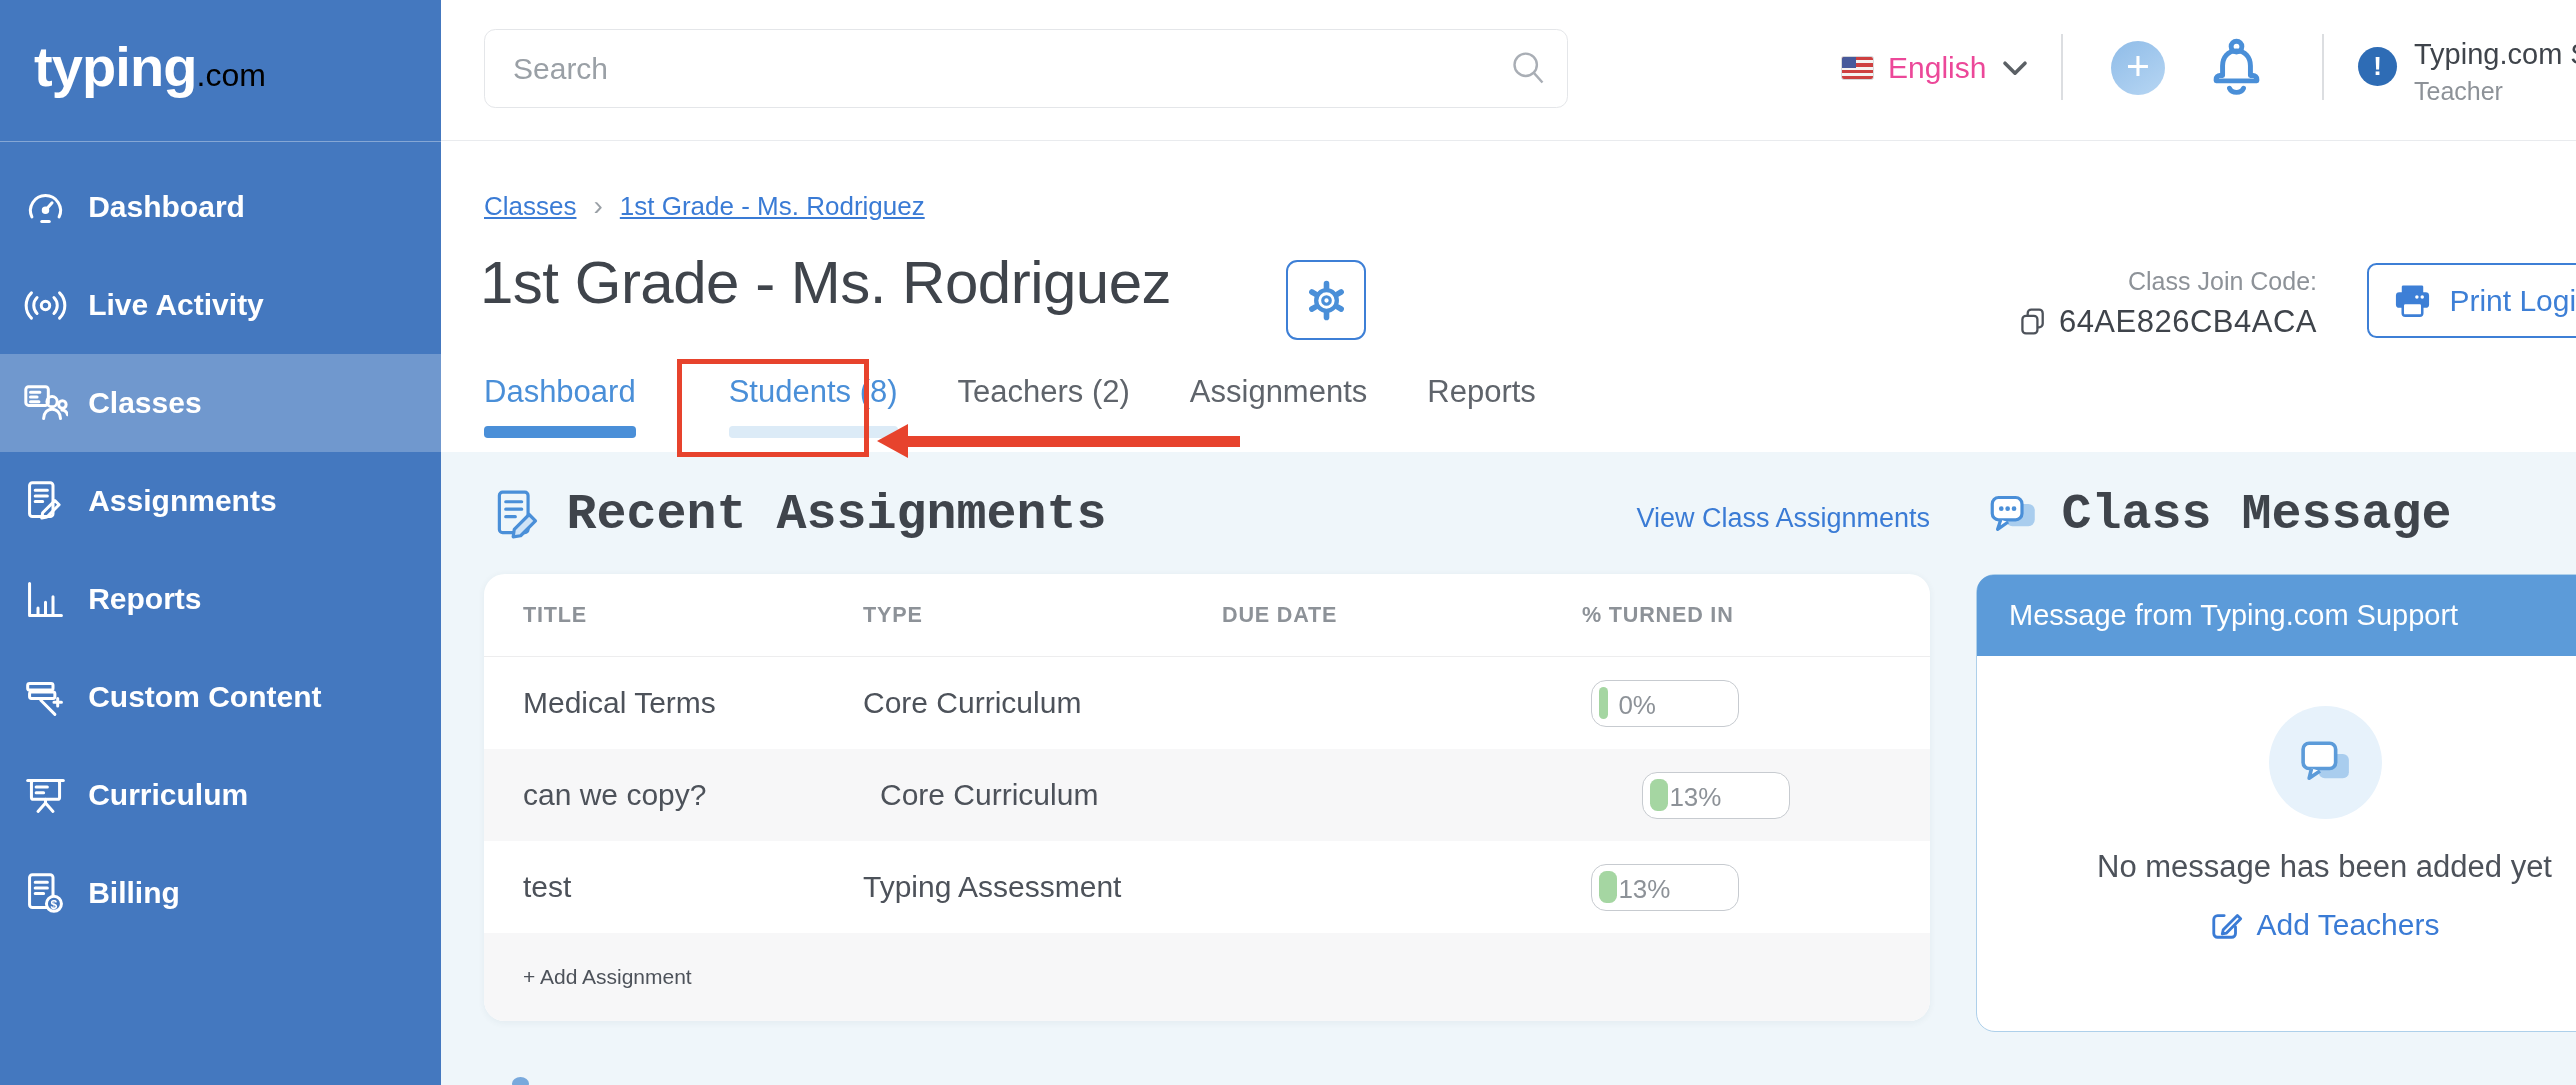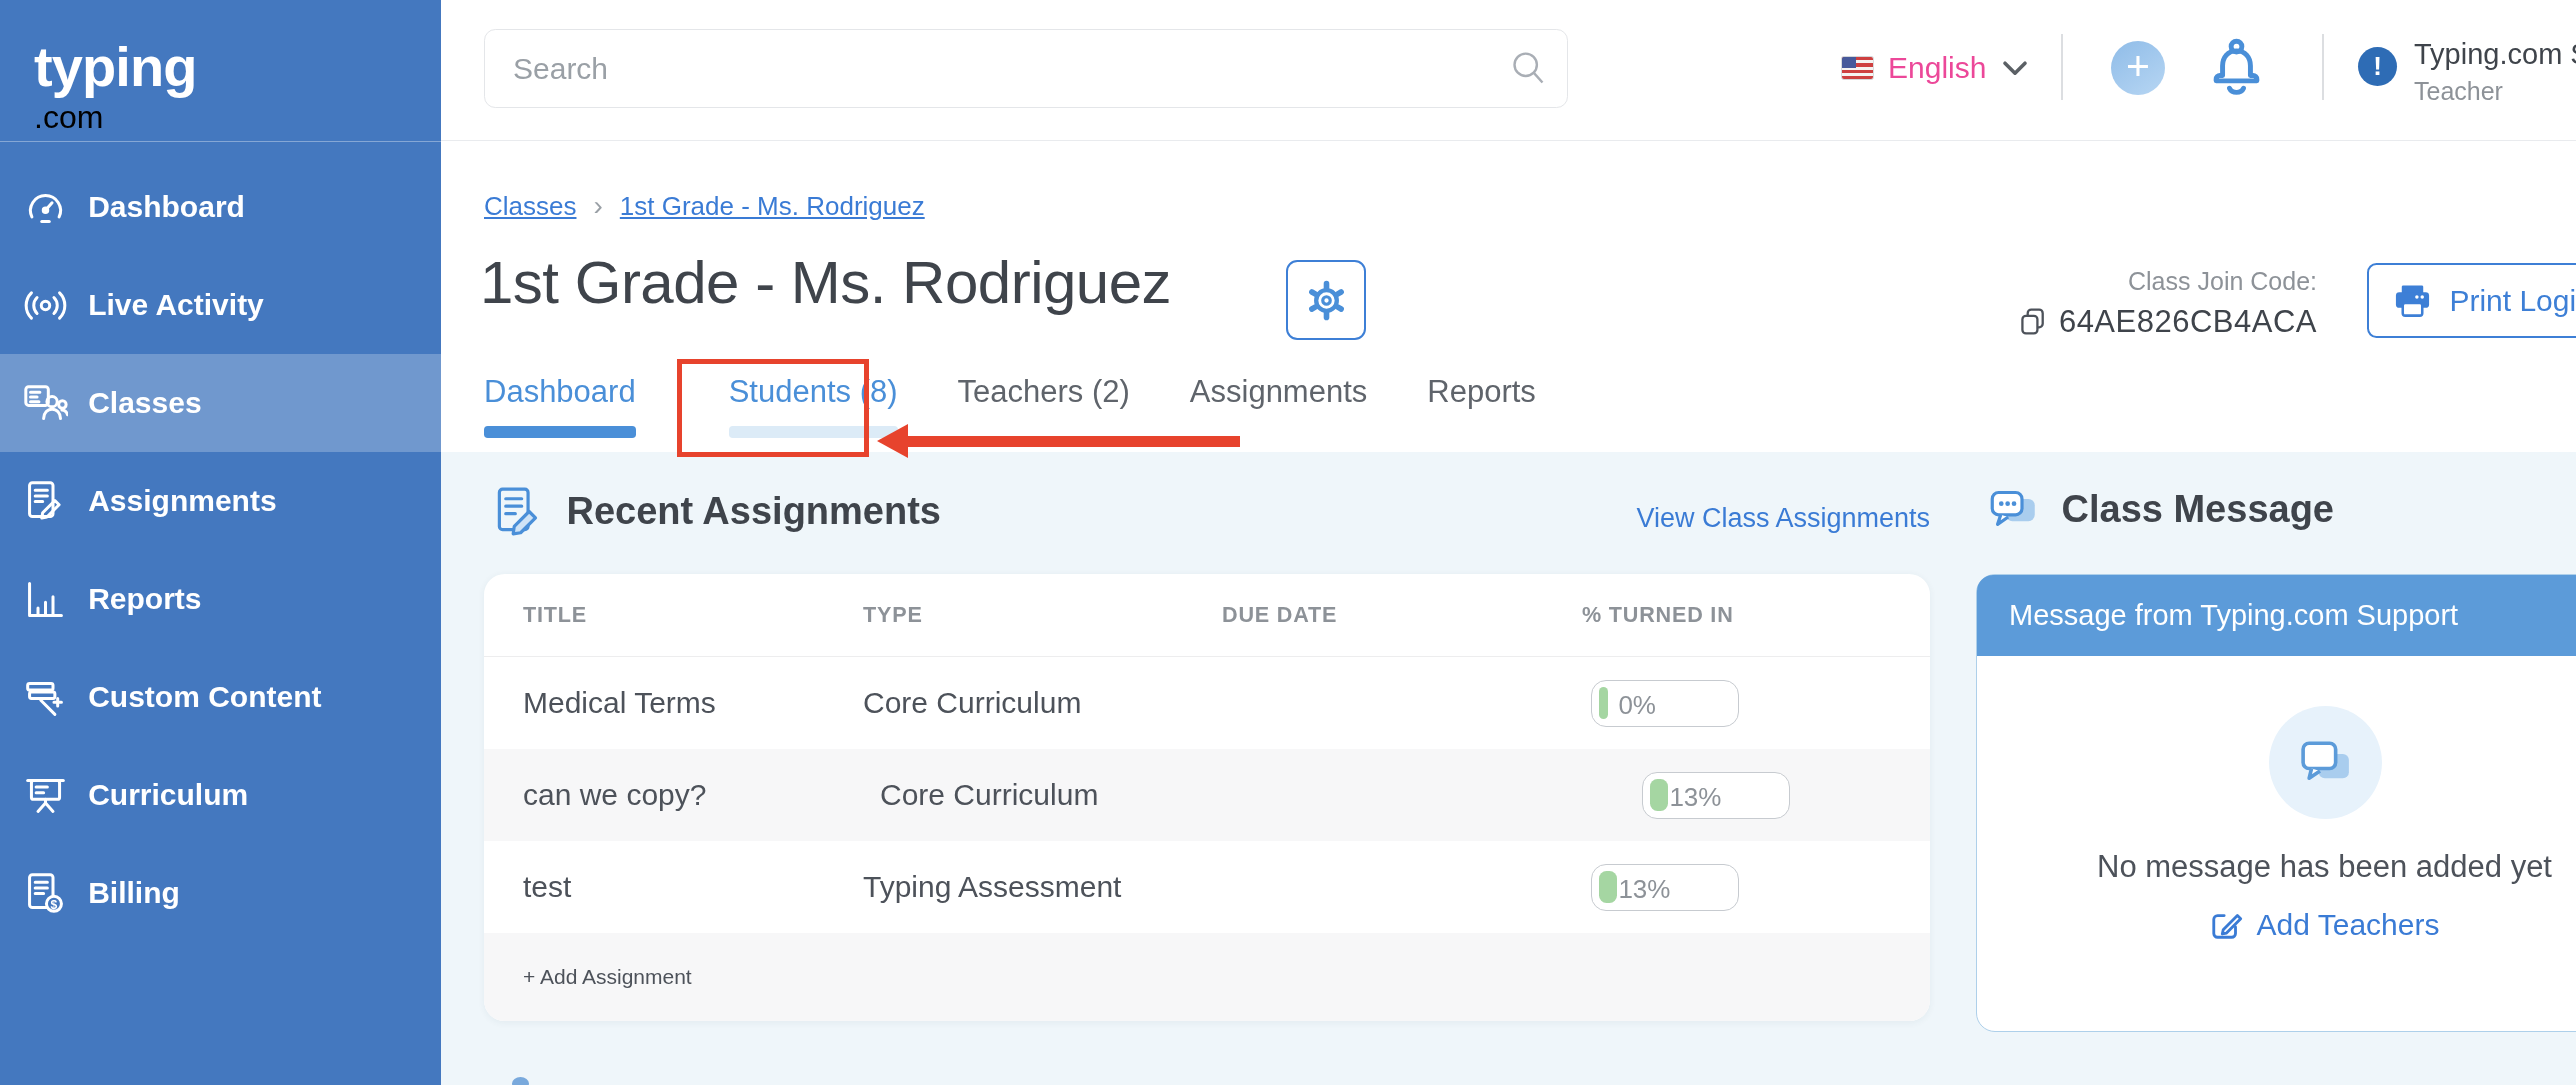--- a/index.html
+++ b/index.html
@@ -2,21 +2,21 @@
 <html style="font-size:15px"><head>
 <meta charset="utf-8">
 <style>
   * { margin:0; padding:0; box-sizing:border-box; }
   html,body { width:2576px; height:1085px; }
   body { font-family:"Liberation Sans", sans-serif; background:#fff; }
   #page { position:relative; width:2576px; height:1085px; overflow:hidden; background:#fff; }
 
   
   .sidebar { position:absolute; left:0; top:0; width:441px; height:1085px; background:#4478BF; }
-  .logo { position:absolute; left:34px; top:34px; display:flex; align-items:baseline; cursor:pointer;flex-direction:column; }
+  .logo { position:absolute; left:34px; top:34px; display:flex; align-items:baseline; cursor:pointer; }
   .logo .t1 { font-size:56px; font-weight:800; color:#fff; letter-spacing:-0.9px; }
   .logo .t2 { font-size:32px; font-weight:400; color:#000000; }
   .side-div { position:absolute; left:0; right:0; top:141px; height:0.9px; background:rgba(255,255,255,0.35); }
   .nav { position:absolute; left:0; top:158px; width:441px; }
   .nav-item { display:flex; align-items:center; height:98px; padding-left:22.5px; cursor:pointer; }
   .nav-item.active { background:rgba(255,255,255,0.24); }
   .nav-item svg { width:45px; height:45px; flex:0 0 45px; }
   .nav-item .lbl { margin-left:20.7px; color:#fff; font-size:30px; font-weight:700; }
   .stroke-w { stroke:#fff; fill:none; stroke-width:3.2; stroke-linecap:round; stroke-linejoin:round; }
 
@@ -64,21 +64,21 @@
   .tab.hl .bar { background:#dcebf7; }
 
   
   .anno-box { position:absolute; left:677px; top:359px; width:192px; height:98px; border:5.6px solid #E7432D; z-index:9; }
   .anno-head { position:absolute; left:877px; top:424px; width:0; height:0; border-top:17px solid transparent; border-bottom:17px solid transparent; border-right:31px solid #E7432D; z-index:9; }
   .anno-shaft { position:absolute; left:906px; top:436px; width:334px; height:11.3px; background:#E7432D; z-index:9; }
 
   
   .content { position:absolute; left:441px; top:452px; width:2135px; height:633px; background:#EFF6FA; }
   .sec-head { position:absolute; display:flex; align-items:center; }
-  .sec-title { font-size:38px; font-weight:700; color:#3f444b; margin-left:22.5px; }
+  .sec-title { font-size:50px; font-weight:700; color:#3f444b; margin-left:22.5px;font-family:Liberation Mono, monospace; }
   .link { color:#3a7bd5; font-size:27px; cursor:pointer; }
 
   .card { position:absolute; background:#fff; border-radius:20.7px; box-shadow:0 1.9px 7.5px rgba(30,60,90,0.06); }
   .tcard { left:43px; top:122px; width:1446px; }
   .trow { display:grid; grid-template-columns:340px 359px 360px 1fr; align-items:center; padding-left:39px; }
   .thead { height:83px; border-bottom:0.9px solid #ededee; }
   .thead span { font-size:21.6px; font-weight:700; color:#8d9298; letter-spacing:0.8px; }
   .trow.r { height:92px; font-size:30px; color:#4d525a; cursor:pointer; }
   .trow.alt { background:#f7f7f8;gap:17px; }
   .addrow { height:88px; display:flex; align-items:center; padding-left:39px; font-size:21px; color:#4d525a; background:#f7f7f8; border-radius:0 0 20.7px 20.7px; cursor:pointer; }

